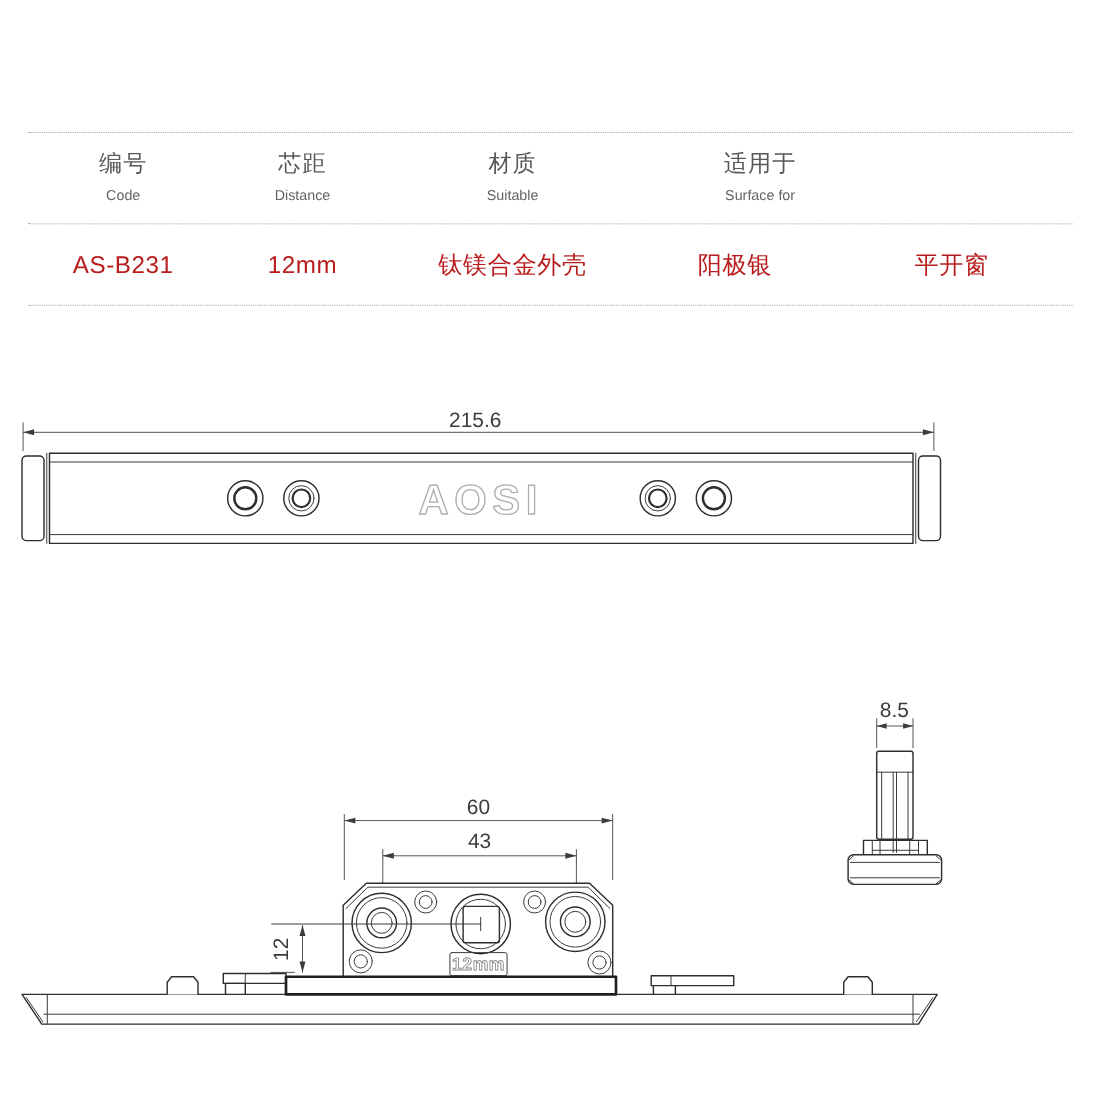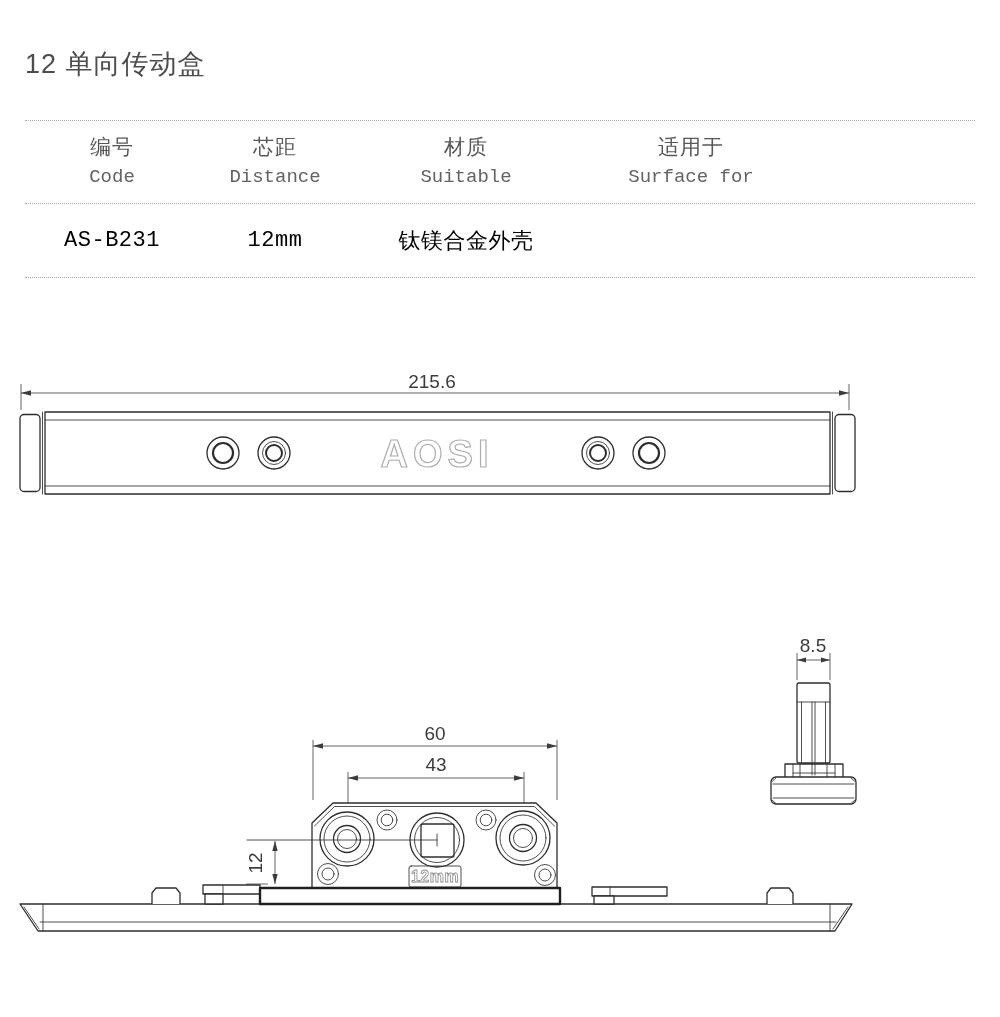--- a/index.html
+++ b/index.html
@@ -11,44 +11,43 @@
     overflow:hidden;
   }
   .page-title{
     position:absolute;left:25px;top:46px;
     font-size:27px;color:#4d4d4d;letter-spacing:1px;font-weight:400;
   }
   .spec-table{position:absolute;left:25px;top:120px;width:950px;}
   .rule{border-top:1px dotted #ababab;height:0;width:100%;}
   .header-row{display:flex;height:82px;}
   .value-row{display:flex;height:73px;}
-  .col{display:flex;flex-direction:column;justify-content:center;align-items:center;font-family:Liberation Mono, monospace;}
+  .col{display:flex;flex-direction:column;justify-content:center;align-items:center;}
   .col-0{width:174px;} .col-1{width:152px;} .col-2{width:230px;} .col-3{width:174px;} .col-4{width:220px;}
   .hdr-zh{font-size:21px;color:#585858;line-height:30px;letter-spacing:1px;}
-  .hdr-en{font-size:19px;color:#636363;line-height:27px;}
-  .cell-value{font-size:22px;color:#000000;letter-spacing:0.5px;display:flex;align-items:center;justify-content:center;height:100%;}
+  .hdr-en{font-size:13px;color:#636363;line-height:27px;}
+  .cell-value{font-size:22px;color:#b91c1c;letter-spacing:0.5px;display:flex;align-items:center;justify-content:center;height:100%;}
   .drawing-layer{position:absolute;left:0;top:0;}
 
   
   .ln{stroke:#2e2e2e;stroke-width:1.3;fill:none;stroke-linejoin:round;stroke-linecap:round;}
   .lnf{stroke:#2e2e2e;stroke-width:1.3;fill:#ffffff;stroke-linejoin:round;}
   .ln-thin{stroke:#3a3a3a;stroke-width:0.9;fill:none;stroke-linecap:round;}
   .ln-thick{stroke:#1f1f1f;stroke-width:2.4;fill:#ffffff;stroke-linejoin:round;}
   .dim{stroke:#3c3c3c;stroke-width:0.8;fill:none;}
   .dim-arrow{fill:#3c3c3c;stroke:none;}
   .dim-text{fill:#3c3c3c;font-size:19px;font-family:"Liberation Sans","DejaVu Sans",sans-serif;}
   .logo-text{fill:#ffffff;stroke:#aeaeae;stroke-width:1.2;font-size:38px;font-weight:bold;letter-spacing:5px;font-family:"Liberation Sans","DejaVu Sans",sans-serif;}
   .engrave-text{fill:#ffffff;stroke:#8a8a8a;stroke-width:0.8;font-size:16px;font-weight:bold;letter-spacing:0.5px;font-family:"Liberation Sans","DejaVu Sans",sans-serif;}
 </style>
 </head>
 <body>
 
 <div class="page">
 
-  <div class="page-title">12 单向传动盒</div>
 
   <div class="spec-table">
     <div class="rule"></div>
     <div class="header-row">
       <div class="col col-0">
         <span class="hdr-zh">编号</span>
         <span class="hdr-en">Code</span>
       </div>
       <div class="col col-1">
         <span class="hdr-zh">芯距</span>
@@ -66,20 +65,26 @@
     <div class="rule"></div>
     <div class="value-row">
       <div class="col col-0">
           <span class="cell-value">AS-B231</span>
         </div>
       <div class="col col-1">
           <span class="cell-value">12mm</span>
         </div>
       <div class="col col-2">
           <span class="cell-value">钛镁合金外壳</span>
+        </div>
+      <div class="col col-3">
+          <span class="cell-value">阳极银</span>
+        </div>
+      <div class="col col-4">
+          <span class="cell-value">平开窗</span>
         </div>
     </div>
     <div class="rule"></div>
   </div>
 
   <svg class="drawing-layer" width="1000" height="1017" viewBox="0 0 1000 1017">
 
     <g>
 
       <line class="dim" x1="21" y1="384" x2="21" y2="410"></line>

